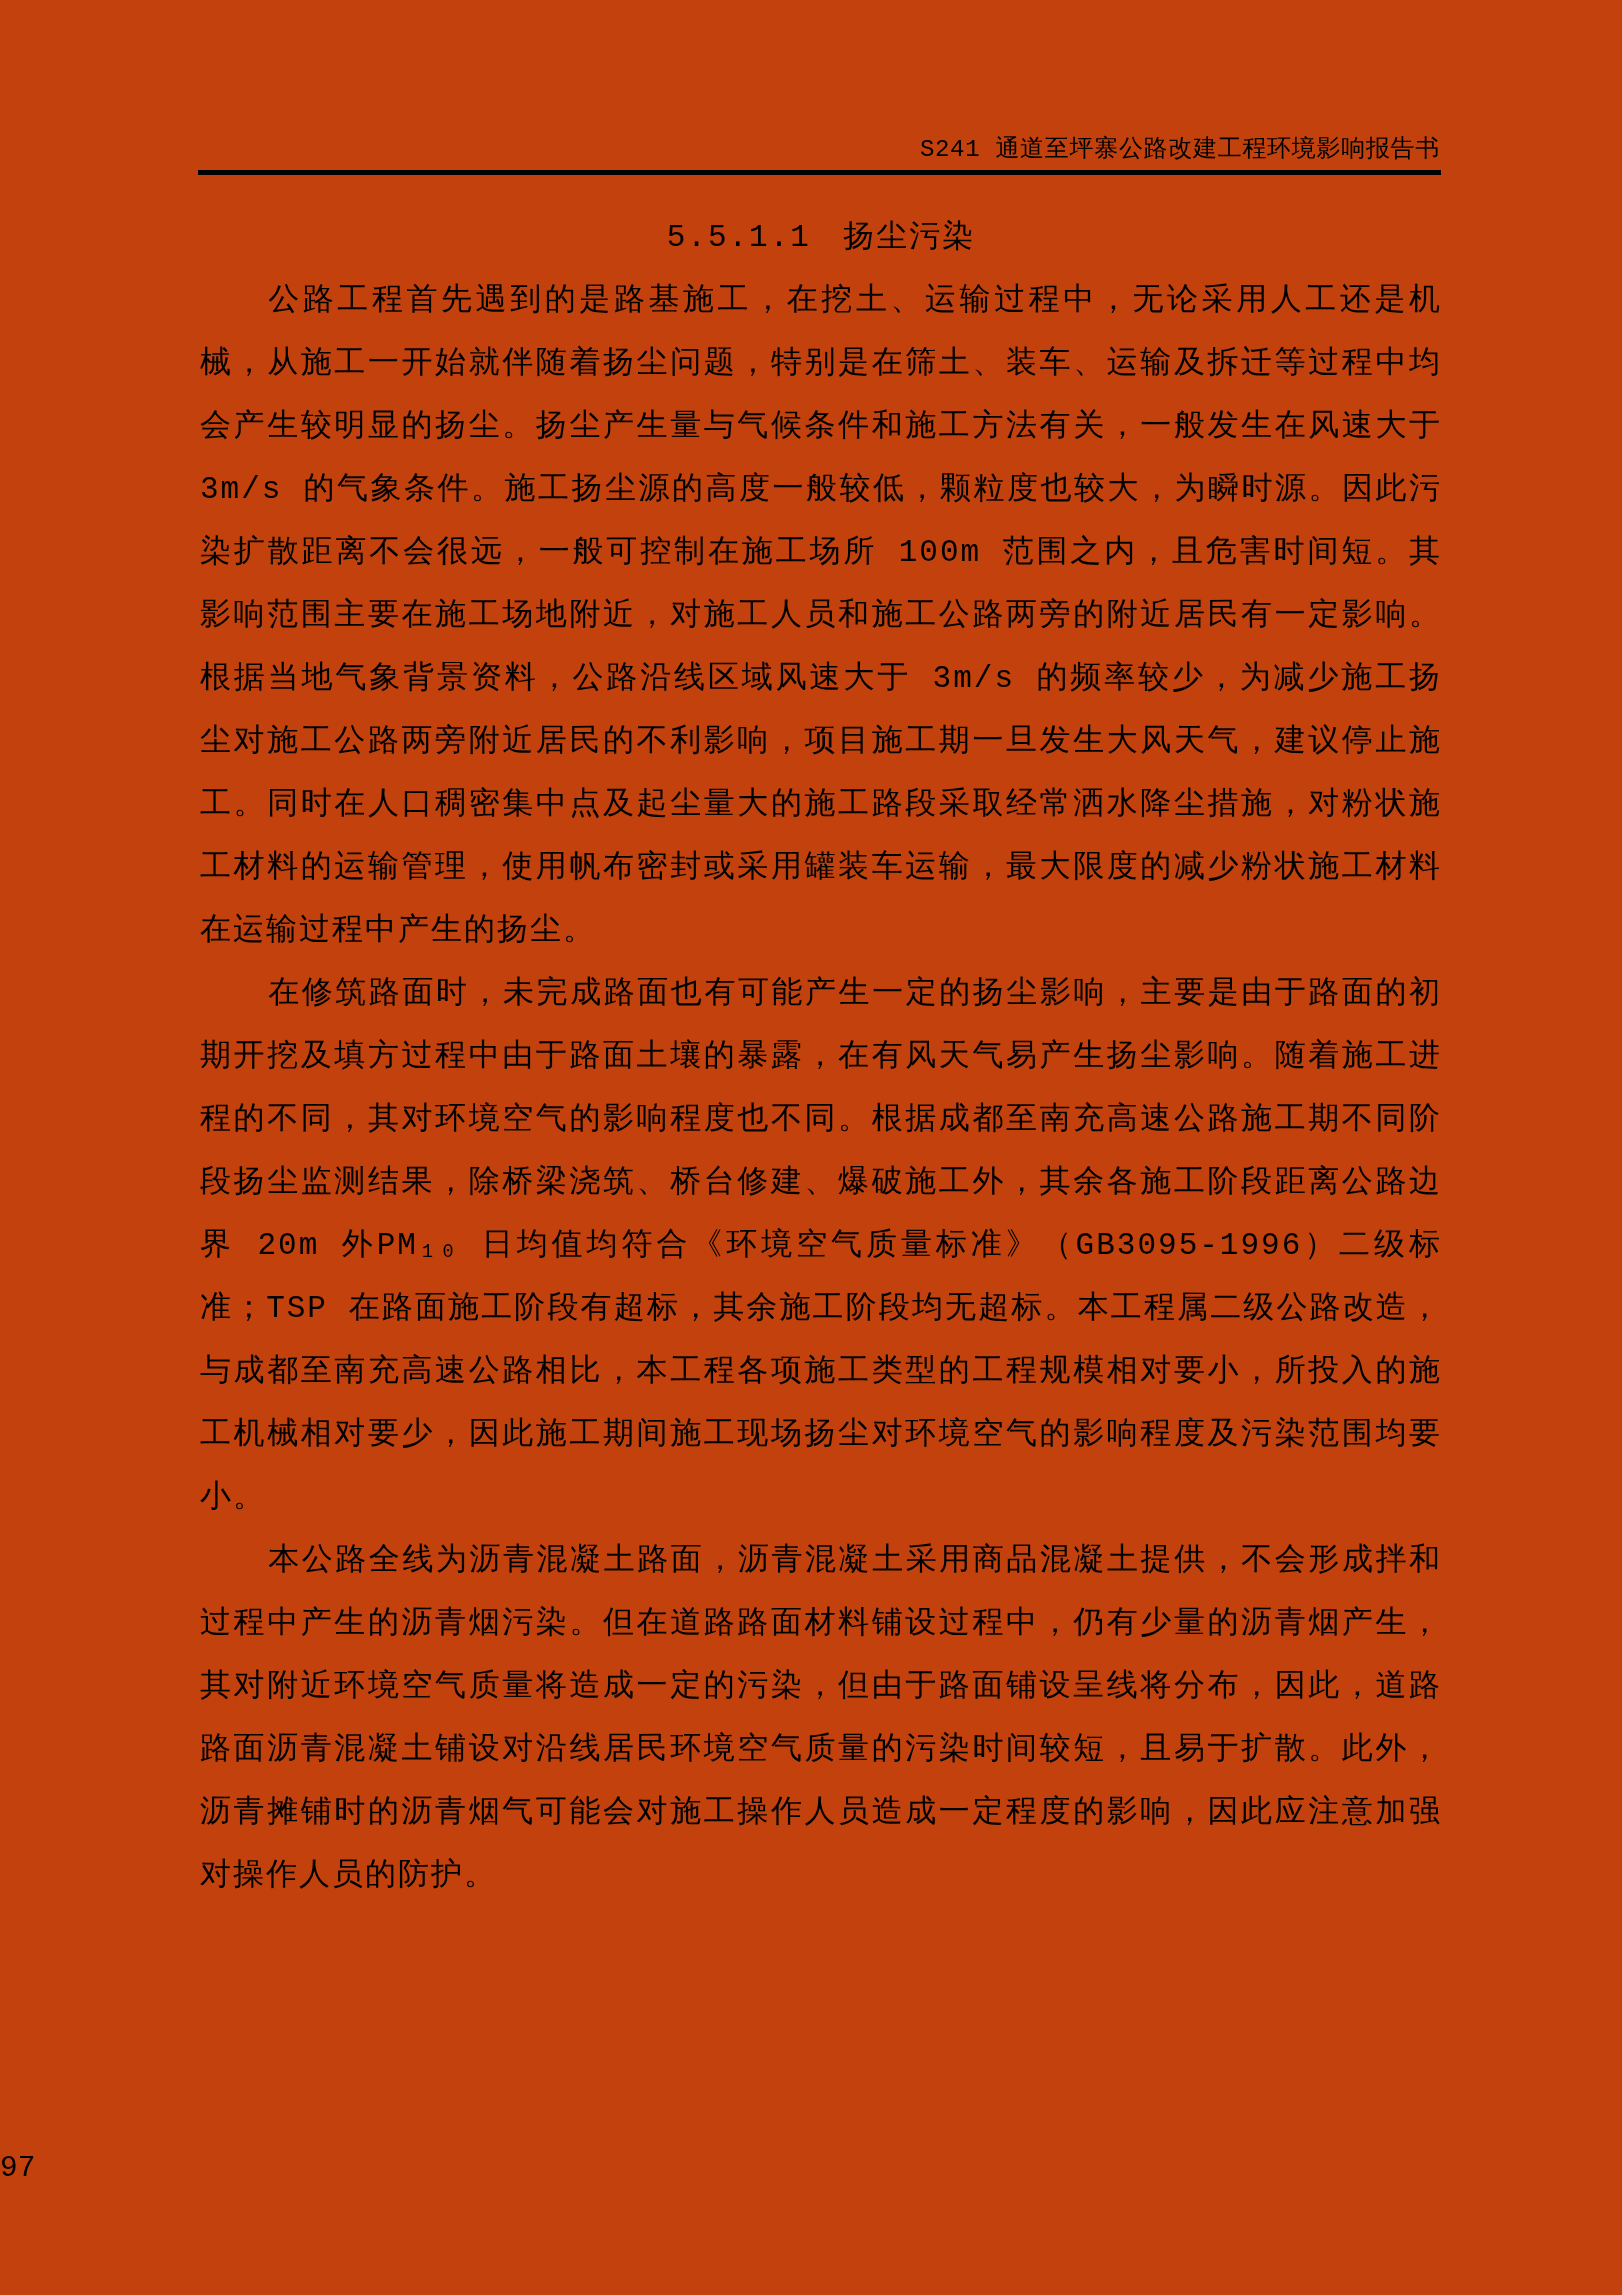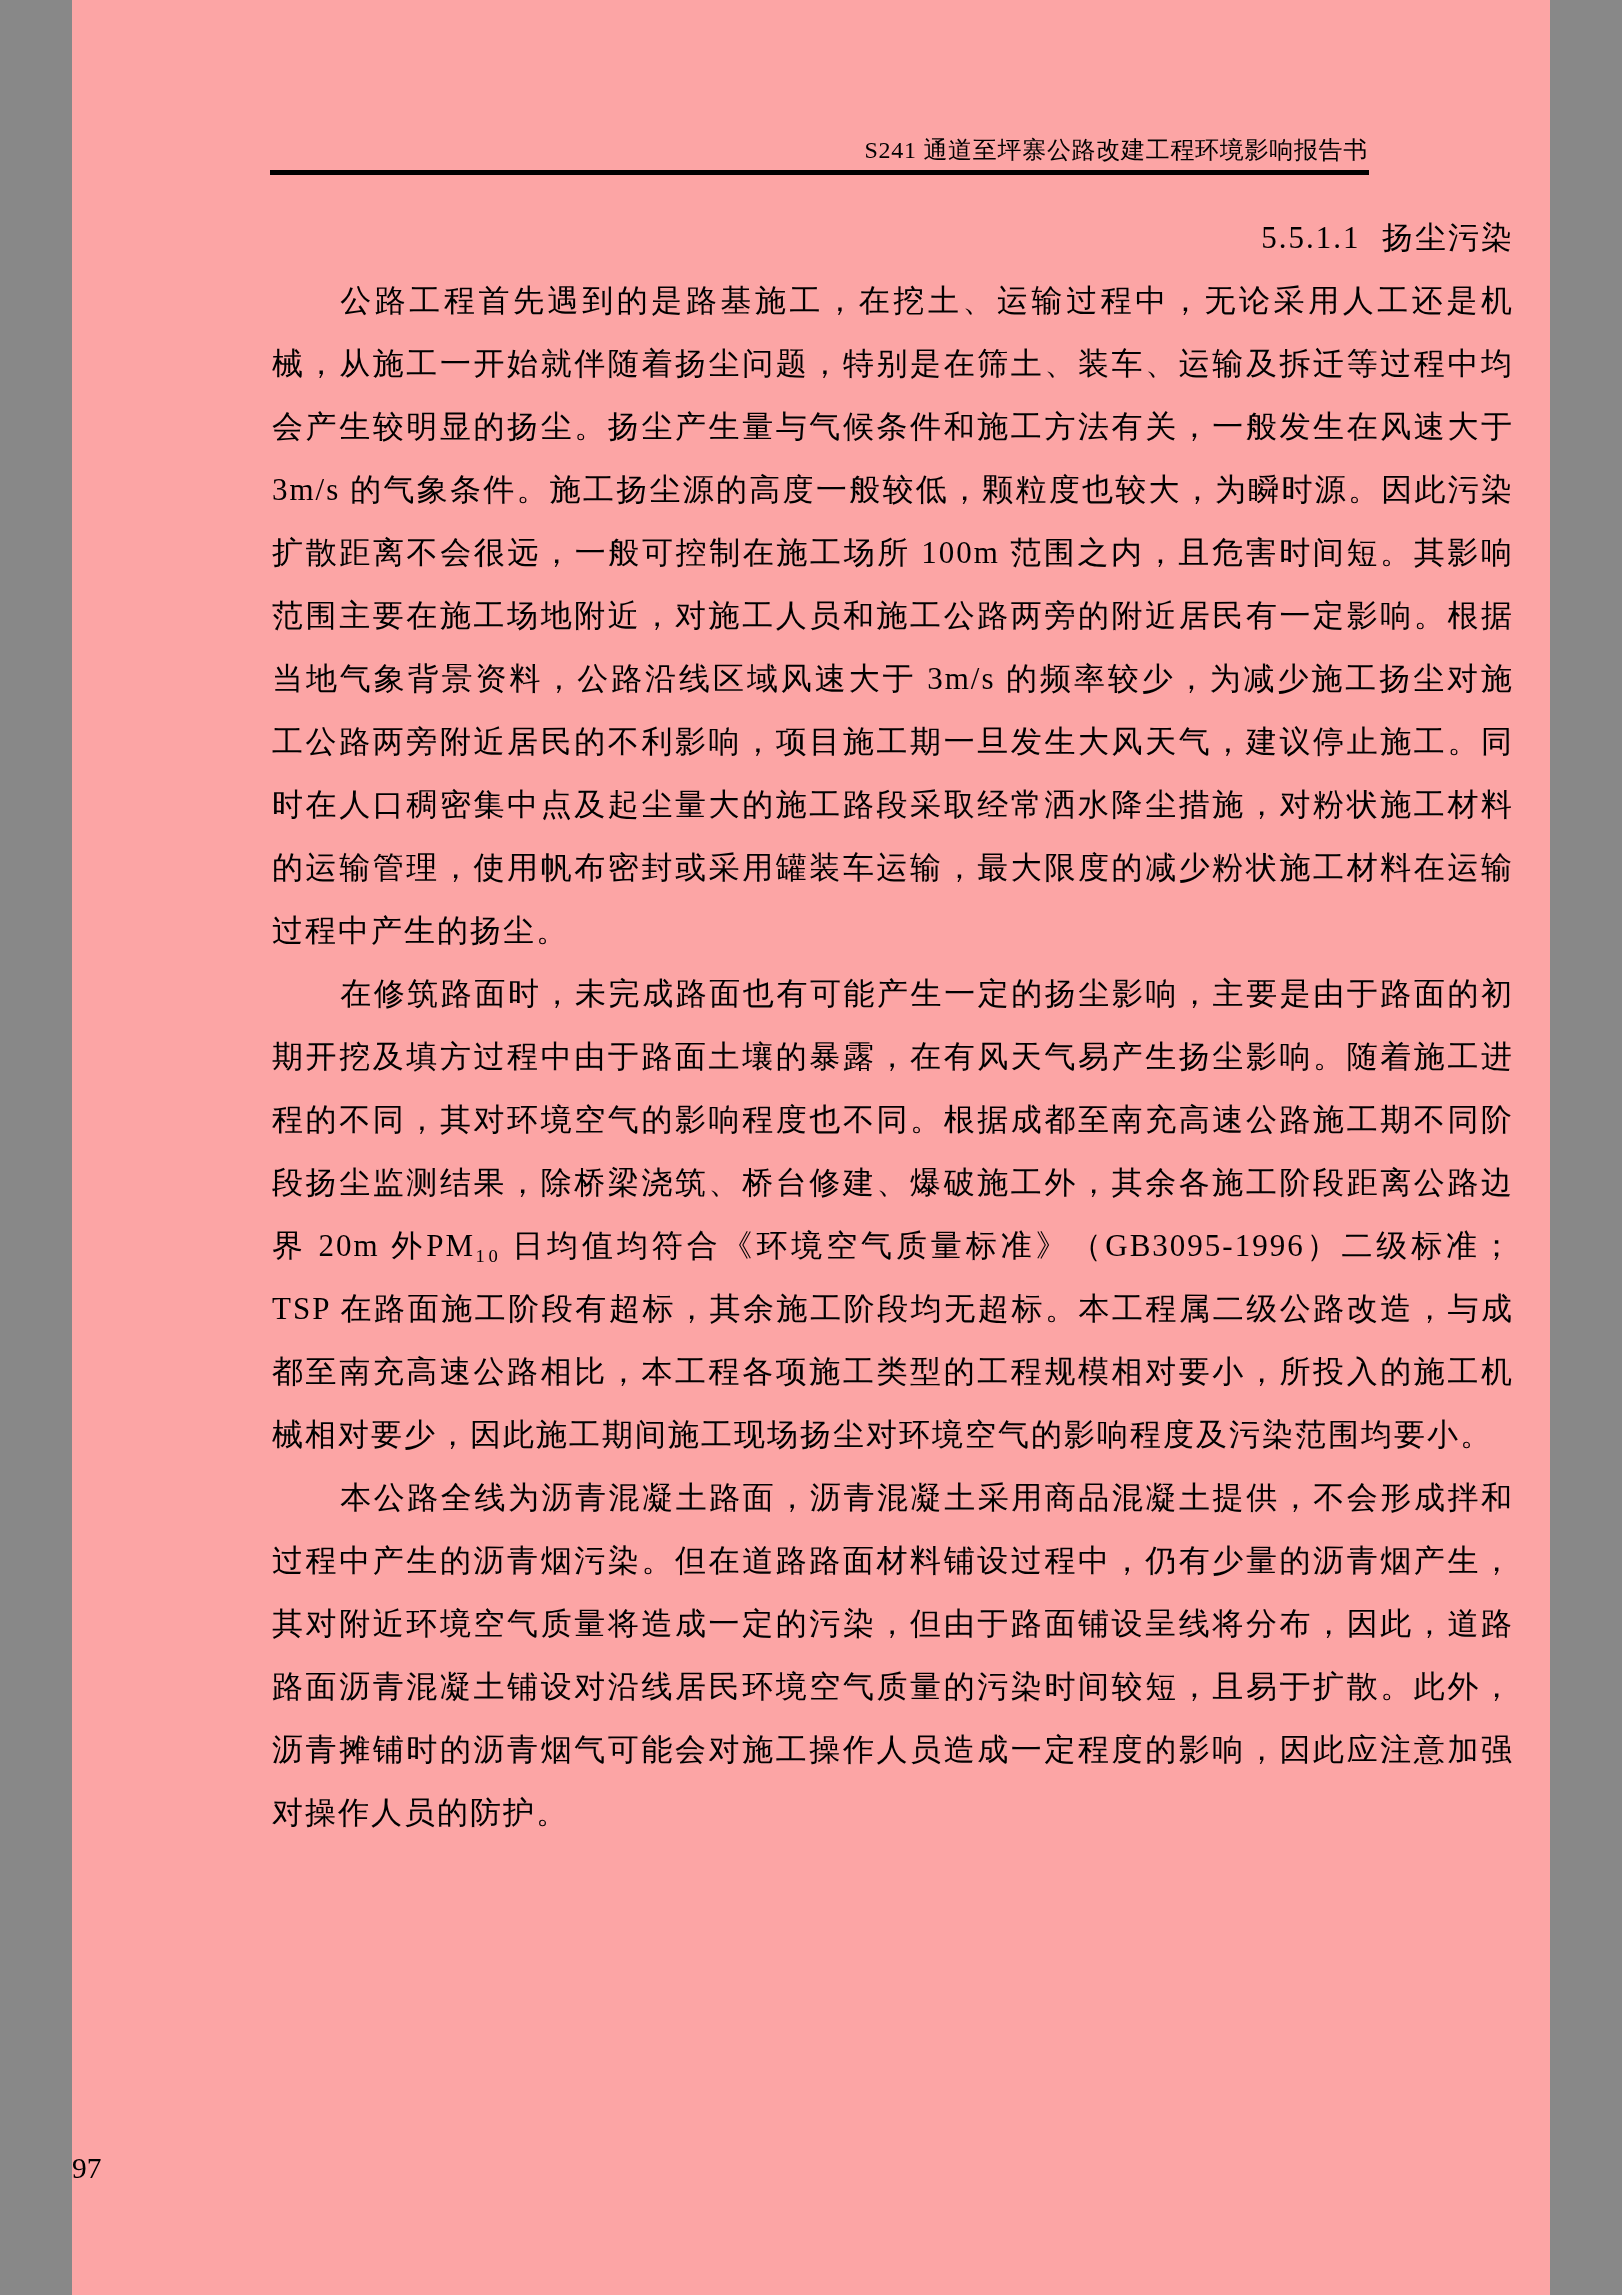--- a/index.html
+++ b/index.html
@@ -3,25 +3,25 @@
 <meta charset="utf-8">
 <title>Document Page</title>
 <style>
   html, body {
     margin: 0;
     padding: 0;
     background: #888;
   }
   .page {
     position: relative;
-    width: 1478px;
+    width: 1622px;
     height: 2295px;
     margin: 0 auto;
-    background: #fca5a5;
-    font-family: Liberation Serif, serif;
+    background: #c2410c;
+    font-family: Liberation Mono, monospace;
     color: #000000;
     overflow: hidden;
   }
   .header-title {
     position: absolute;
     top: 133px;
     right: 182px;
     font-size: 24px;
     line-height: 34px;
     white-space: nowrap;
@@ -52,21 +52,21 @@
   }
   .content p.indent {
     text-indent: 2.2em;
   }
   .content h3.heading {
     margin: 0;
     padding: 0;
     font-size: 31px;
     line-height: 63px;
     font-weight: normal;
-    text-align: right;
+    text-align: center;
     word-spacing: 11.8px;
   }
   .page-number {
     position: absolute;
     top: 2152px;
     left: 0;
     width: 100%;
     text-align: left;
     font-size: 29.4px;
     line-height: 33px;

